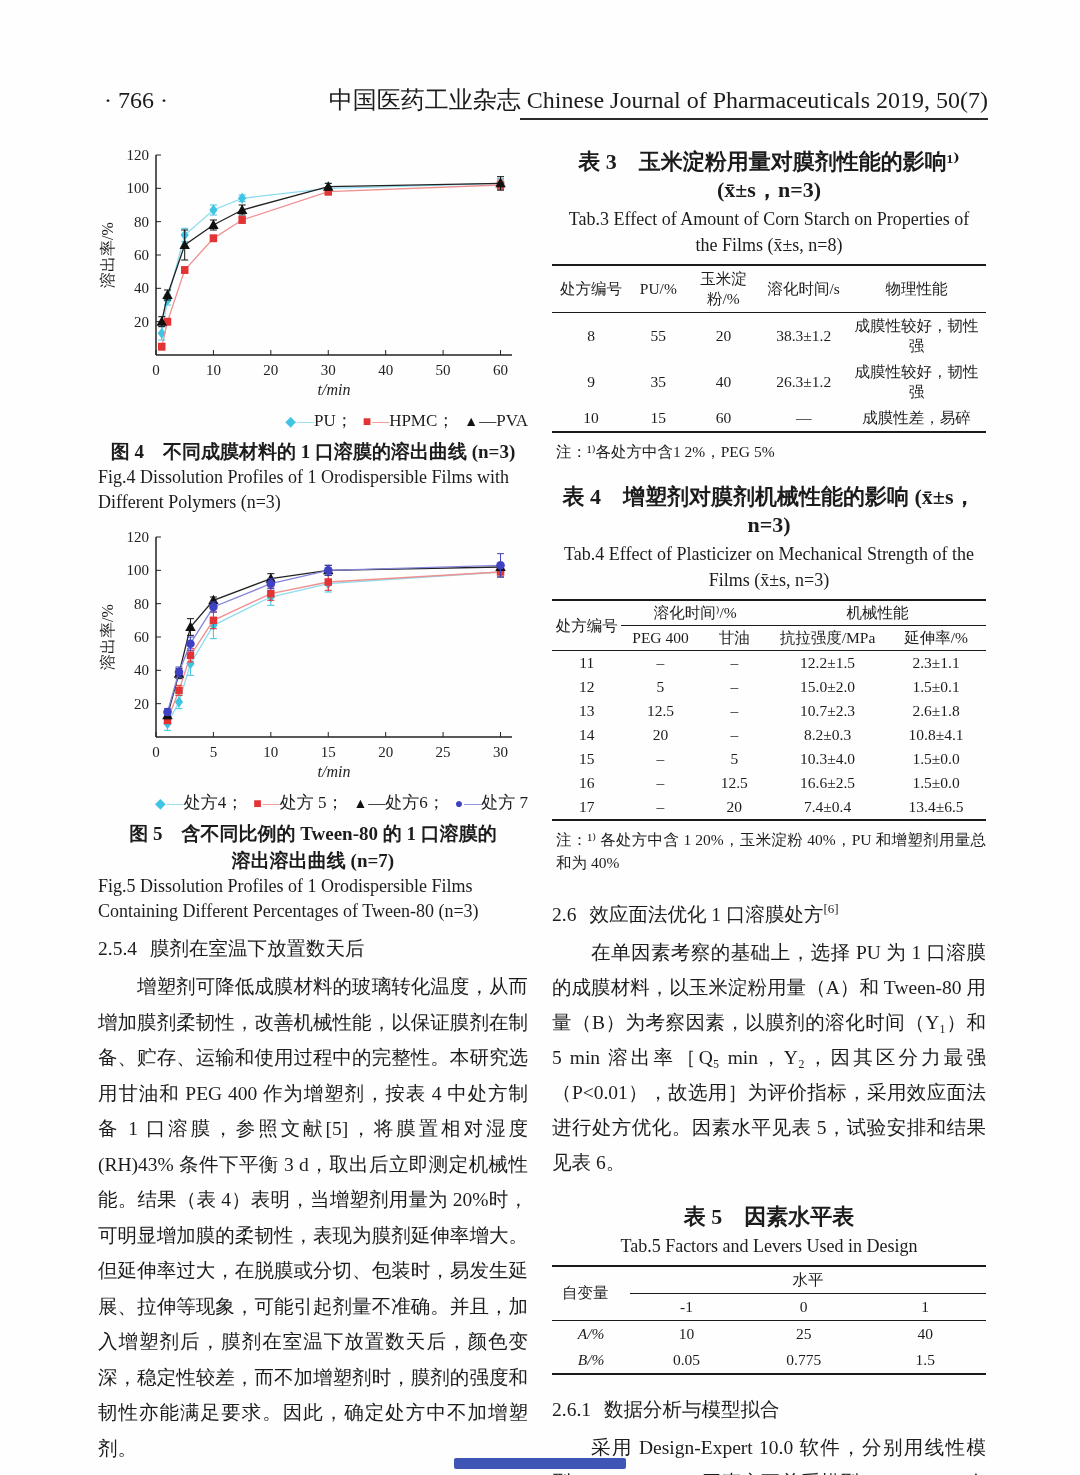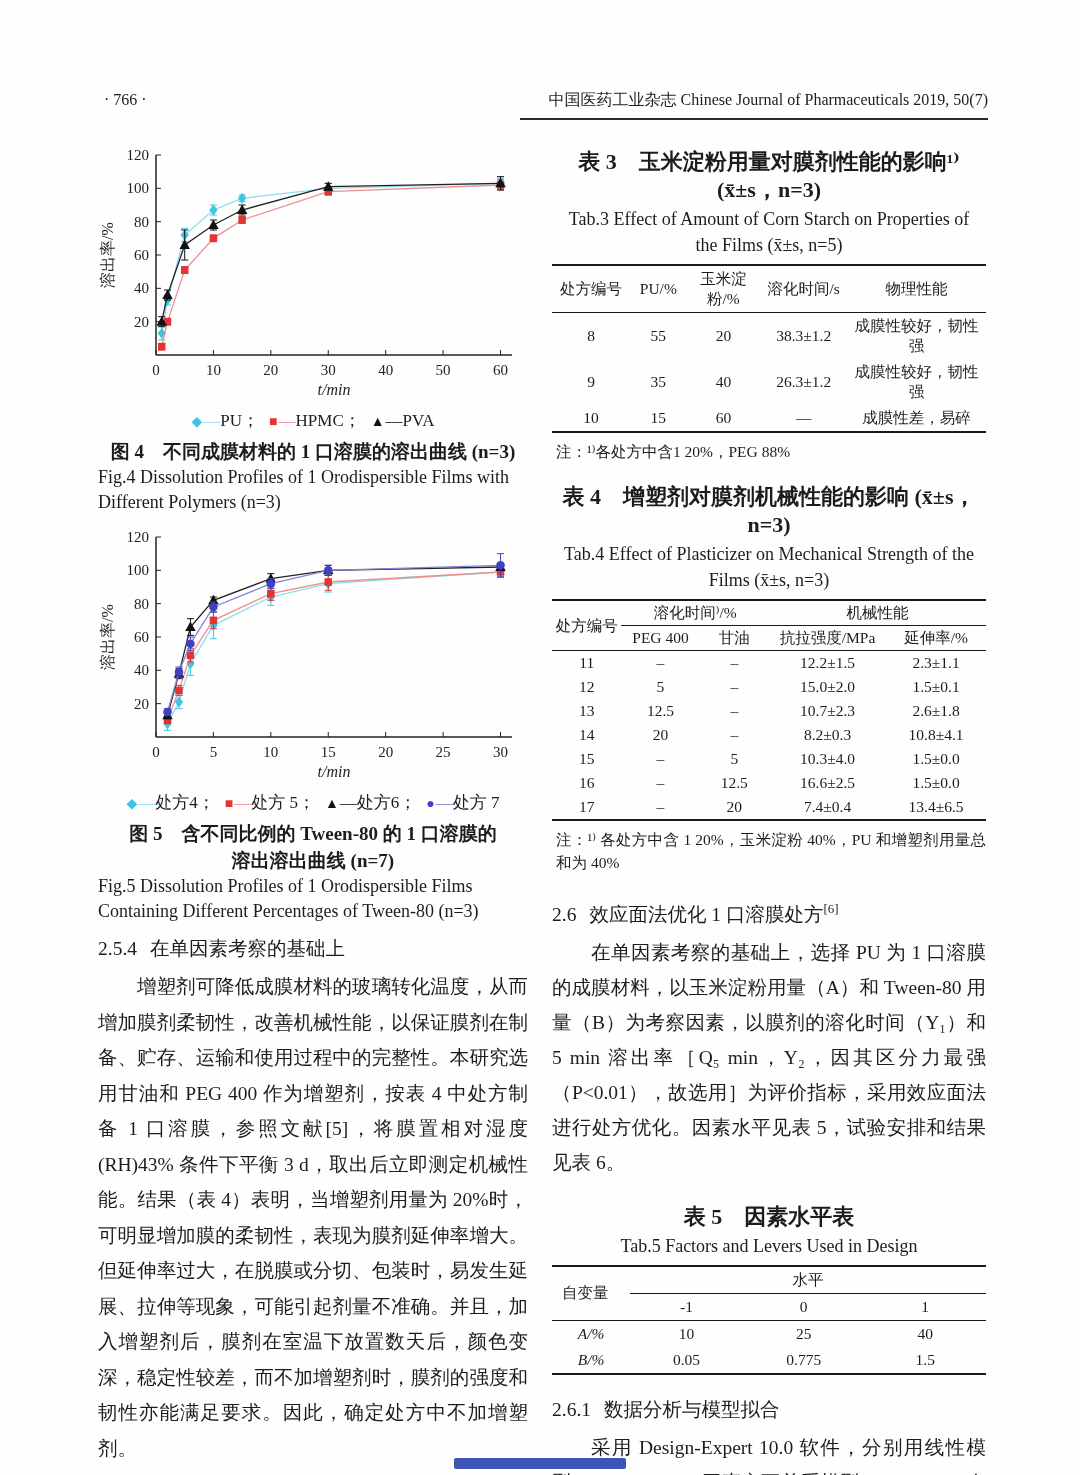--- a/index.html
+++ b/index.html
@@ -1,24 +1,24 @@
 <!DOCTYPE html>
 <html><head>
 <meta charset="utf-8">
 <style>
   html,body{margin:0;padding:0;background:#ffffff;}
   .page{position:relative;width:1080px;height:1475px;background:#fefefe;overflow:hidden;
         font-family:"Liberation Serif","DejaVu Serif",serif;color:#1c1c1c;}
   .hdr{position:absolute;top:88px;left:104px;right:92px;display:flex;justify-content:space-between;
-       font-size:16px;line-height:24px;}
+       font-size:24px;line-height:24px;}
   .hdr-rule{position:absolute;top:118px;left:520px;right:92px;height:2px;background:#2b2b2b;}
   .col-l{position:absolute;left:98px;top:145px;width:430px;}
   .col-r{position:absolute;left:552px;top:148px;width:434px;}
   .chart{display:block;margin:0 auto;}
-  .legend{display:flex;justify-content:center;align-items:center;gap:10px;font-size:17px;
+  .legend{display:flex;justify-content:flex-end;align-items:center;gap:10px;font-size:17px;
           line-height:24px;margin:0 0 4px 0;}
   .lg-item{white-space:nowrap;}
   .lg-marker{font-size:14px;margin-right:1px;}
   .cap-zh{font-weight:bold;text-align:center;font-size:19px;line-height:27px;}
   .cap-en{text-align:left;font-size:18px;line-height:25px;}
   .tblock{margin-bottom:20px;}
   .tbl-title-zh{font-weight:bold;text-align:center;font-size:22px;line-height:28px;margin-bottom:2px;}
   .tbl-title-en{text-align:center;font-size:18px;line-height:26px;}
   .jtable{width:100%;border-collapse:collapse;border-top:2.5px solid #1a1a1a;
           border-bottom:2.5px solid #1a1a1a;font-size:15.5px;line-height:20px;margin-top:6px;}
@@ -329,31 +329,31 @@
         <span class="lg-item"><span class="lg-marker" style="color: rgb(226, 52, 52);">■</span><span style="color: rgb(239, 143, 143);">—</span><span>处方 5；</span></span>
         <span class="lg-item"><span class="lg-marker" style="color: rgb(17, 17, 17);">▲</span><span style="color: rgb(34, 34, 34);">—</span><span>处方6；</span></span>
         <span class="lg-item"><span class="lg-marker" style="color: rgb(64, 64, 194);">●</span><span style="color: rgb(132, 132, 216);">—</span><span>处方 7</span></span>
       </div>
     <div class="cap-zh">图 5　含不同比例的 Tween-80 的 1 口溶膜的</div>
     <div class="cap-zh">溶出溶出曲线 (n=7)</div>
     <div class="cap-en">Fig.5  Dissolution Profiles of 1 Orodispersible Films</div>
     <div class="cap-en">Containing Different Percentages of Tween-80 (n=3)</div>
 
     <div class="sec-head">
-      <span class="sec-no">2.5.4</span><span>在单因素考察的基础上</span>
+      <span class="sec-no">2.5.4</span><span>膜剂在室温下放置数天后</span>
     </div>
     <p class="para">增塑剂可降低成膜材料的玻璃转化温度，从而增加膜剂柔韧性，改善机械性能，以保证膜剂在制备、贮存、运输和使用过程中的完整性。本研究选用甘油和 PEG 400 作为增塑剂，按表 4 中处方制备 1 口溶膜，参照文献[5]，将膜置相对湿度 (RH)43% 条件下平衡 3 d，取出后立即测定机械性能。结果（表 4）表明，当增塑剂用量为 20%时，可明显增加膜的柔韧性，表现为膜剂延伸率增大。但延伸率过大，在脱膜或分切、包装时，易发生延展、拉伸等现象，可能引起剂量不准确。并且，加入增塑剂后，膜剂在室温下放置数天后，颜色变深，稳定性较差，而不加增塑剂时，膜剂的强度和韧性亦能满足要求。因此，确定处方中不加增塑剂。</p>
   </div>
 
   <div class="col-r">
 
     <div class="tblock">
       <div class="tbl-title-zh">表 3　玉米淀粉用量对膜剂性能的影响¹⁾ (x̄±s，n=3)</div>
       <div class="tbl-title-en">Tab.3  Effect of Amount of Corn Starch on Properties of</div>
-      <div class="tbl-title-en">the Films (x̄±s, n=5)</div>
+      <div class="tbl-title-en">the Films (x̄±s, n=8)</div>
       <table class="jtable t3">
         <thead>
           <tr>
             <th class="hb" style="width:18%">处方编号</th>
             <th class="hb" style="width:13%">PU/%</th>
             <th class="hb" style="width:17%">玉米淀粉/%</th>
             <th class="hb" style="width:20%">溶化时间/s</th>
             <th class="hb" style="width:32%">物理性能</th>
           </tr>
         </thead>
@@ -374,21 +374,21 @@
             </tr>
             <tr>
               <td>10</td>
               <td>15</td>
               <td>60</td>
               <td>—</td>
               <td>成膜性差，易碎</td>
             </tr>
           </tbody>
       </table>
-      <div class="tnote">注：¹⁾各处方中含1 20%，PEG 88%</div>
+      <div class="tnote">注：¹⁾各处方中含1 2%，PEG 5%</div>
     </div>
 
     <div class="tblock">
       <div class="tbl-title-zh">表 4　增塑剂对膜剂机械性能的影响 (x̄±s，n=3)</div>
       <div class="tbl-title-en">Tab.4  Effect of Plasticizer on Mechanical Strength of the</div>
       <div class="tbl-title-en">Films (x̄±s, n=3)</div>
       <table class="jtable t4">
         <thead>
           <tr>
             <th class="hb" rowspan="2" style="width:16%">处方编号</th>

